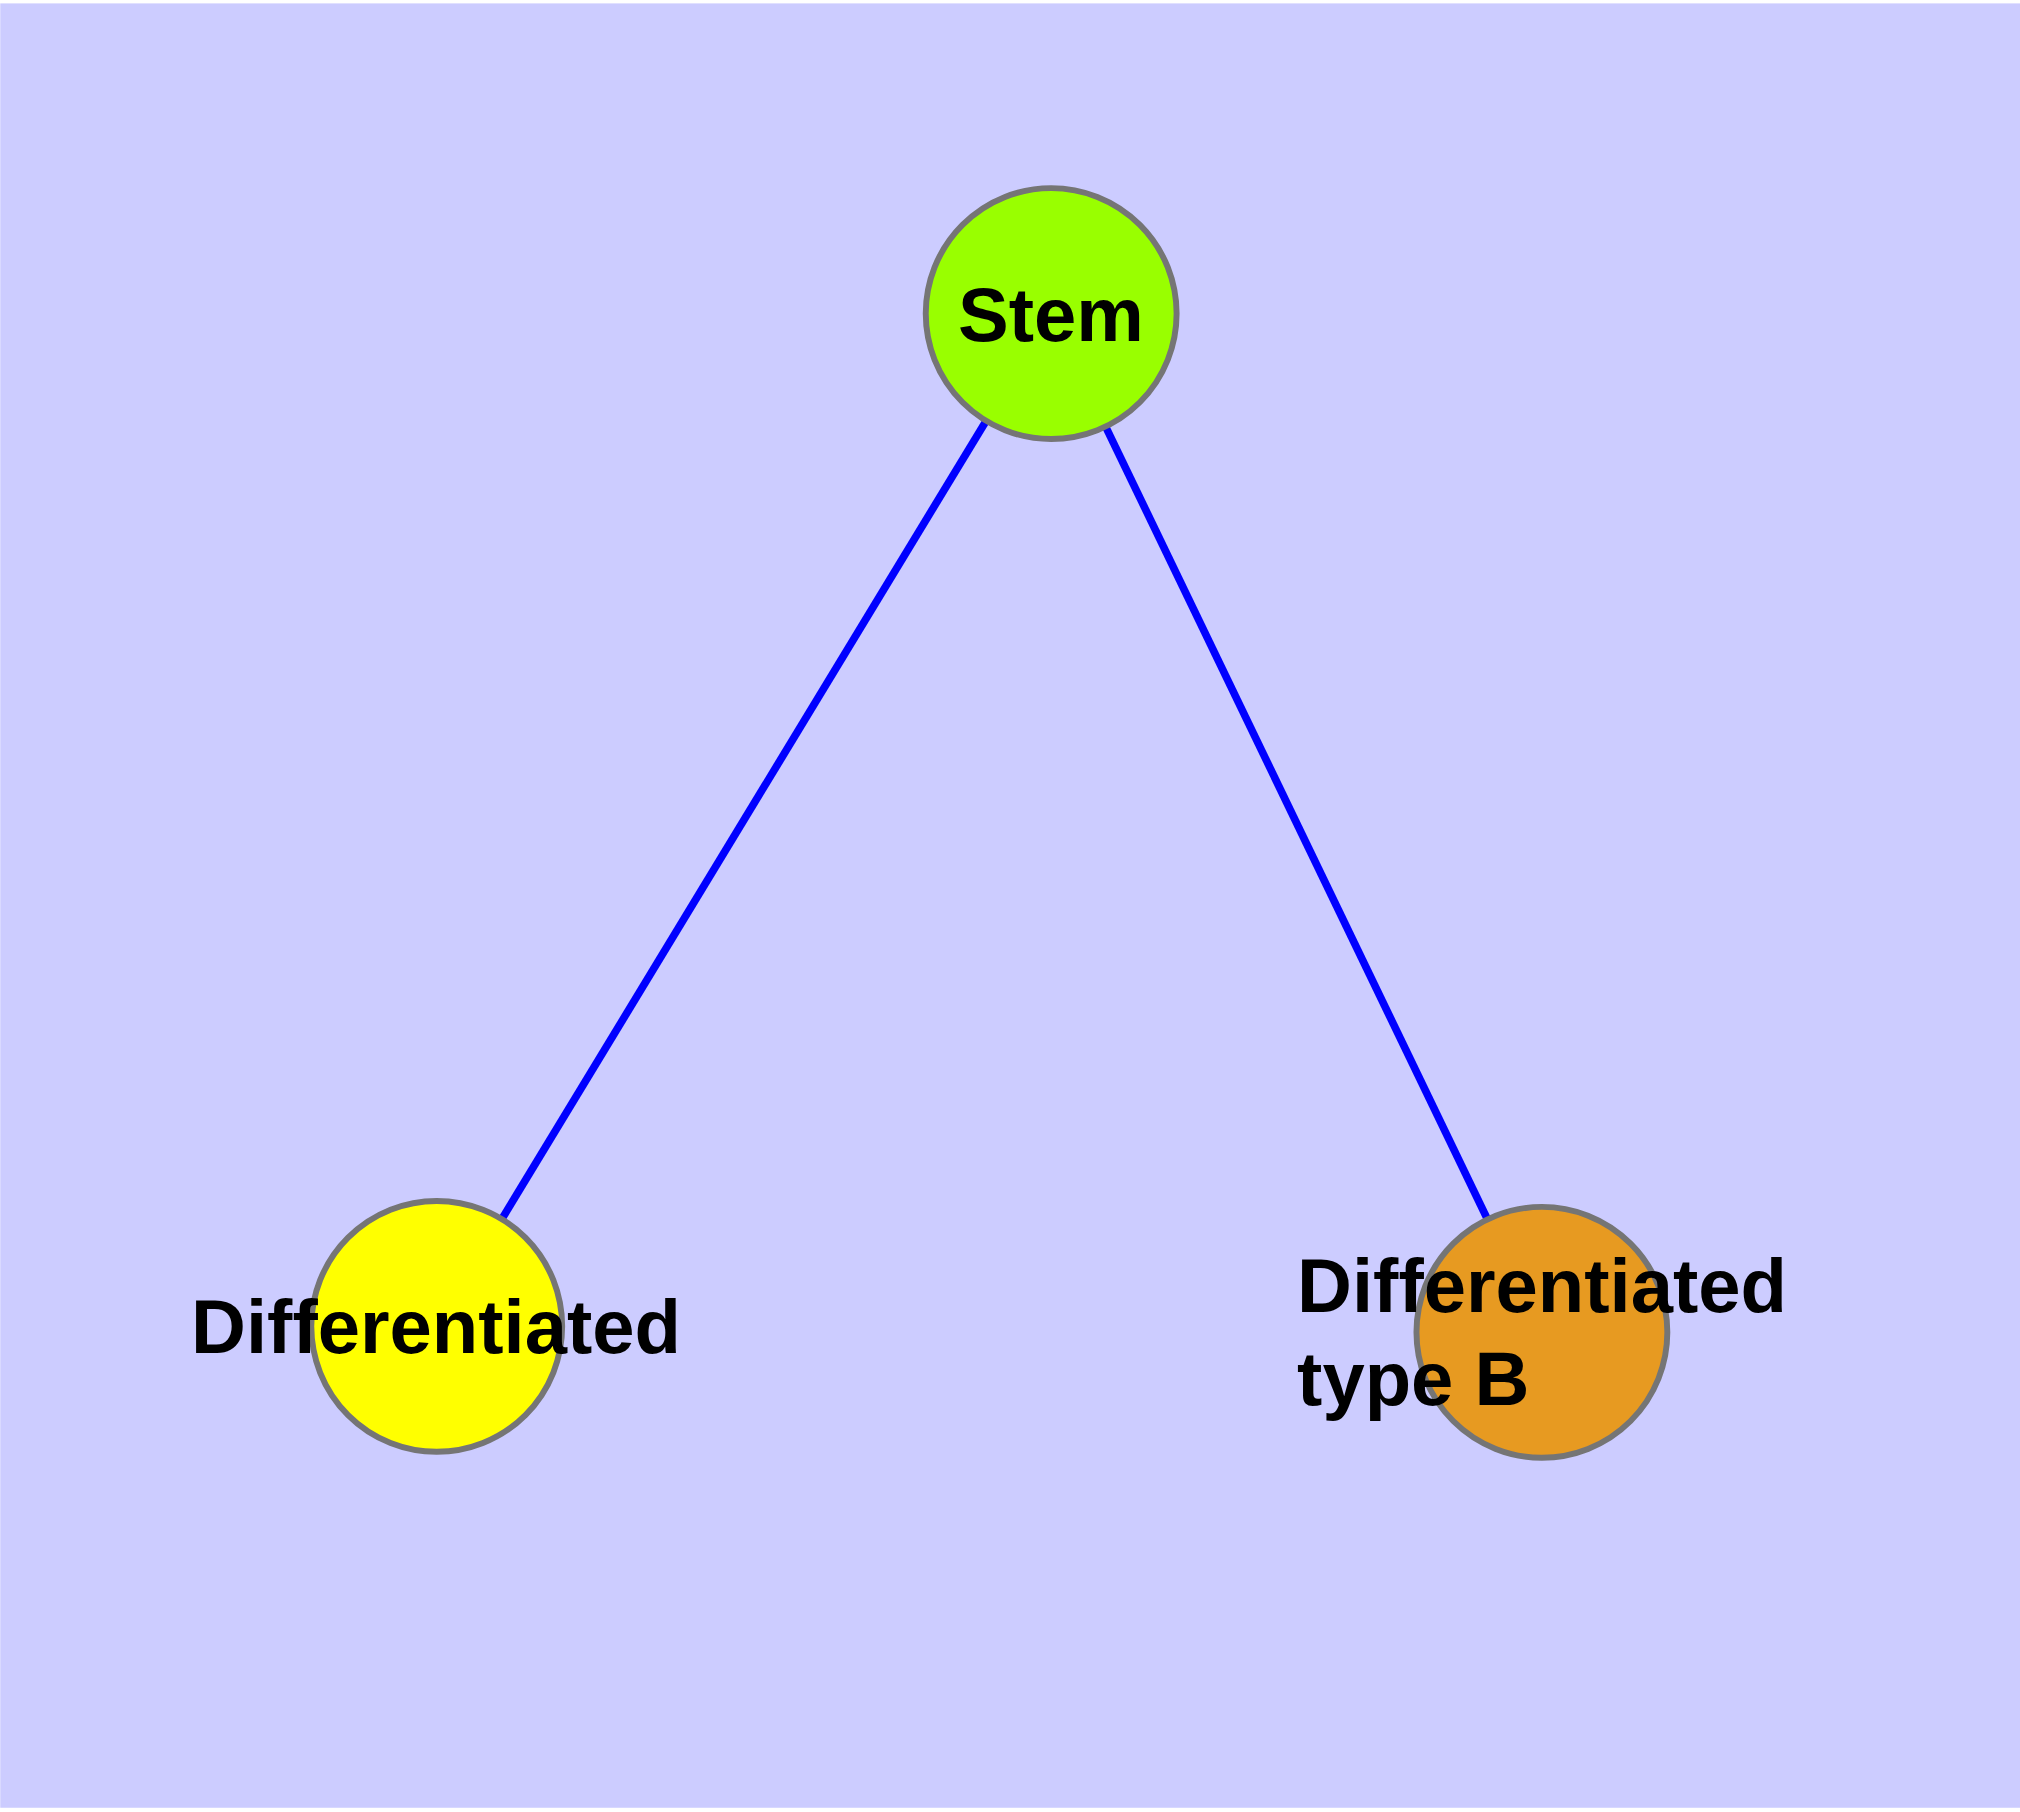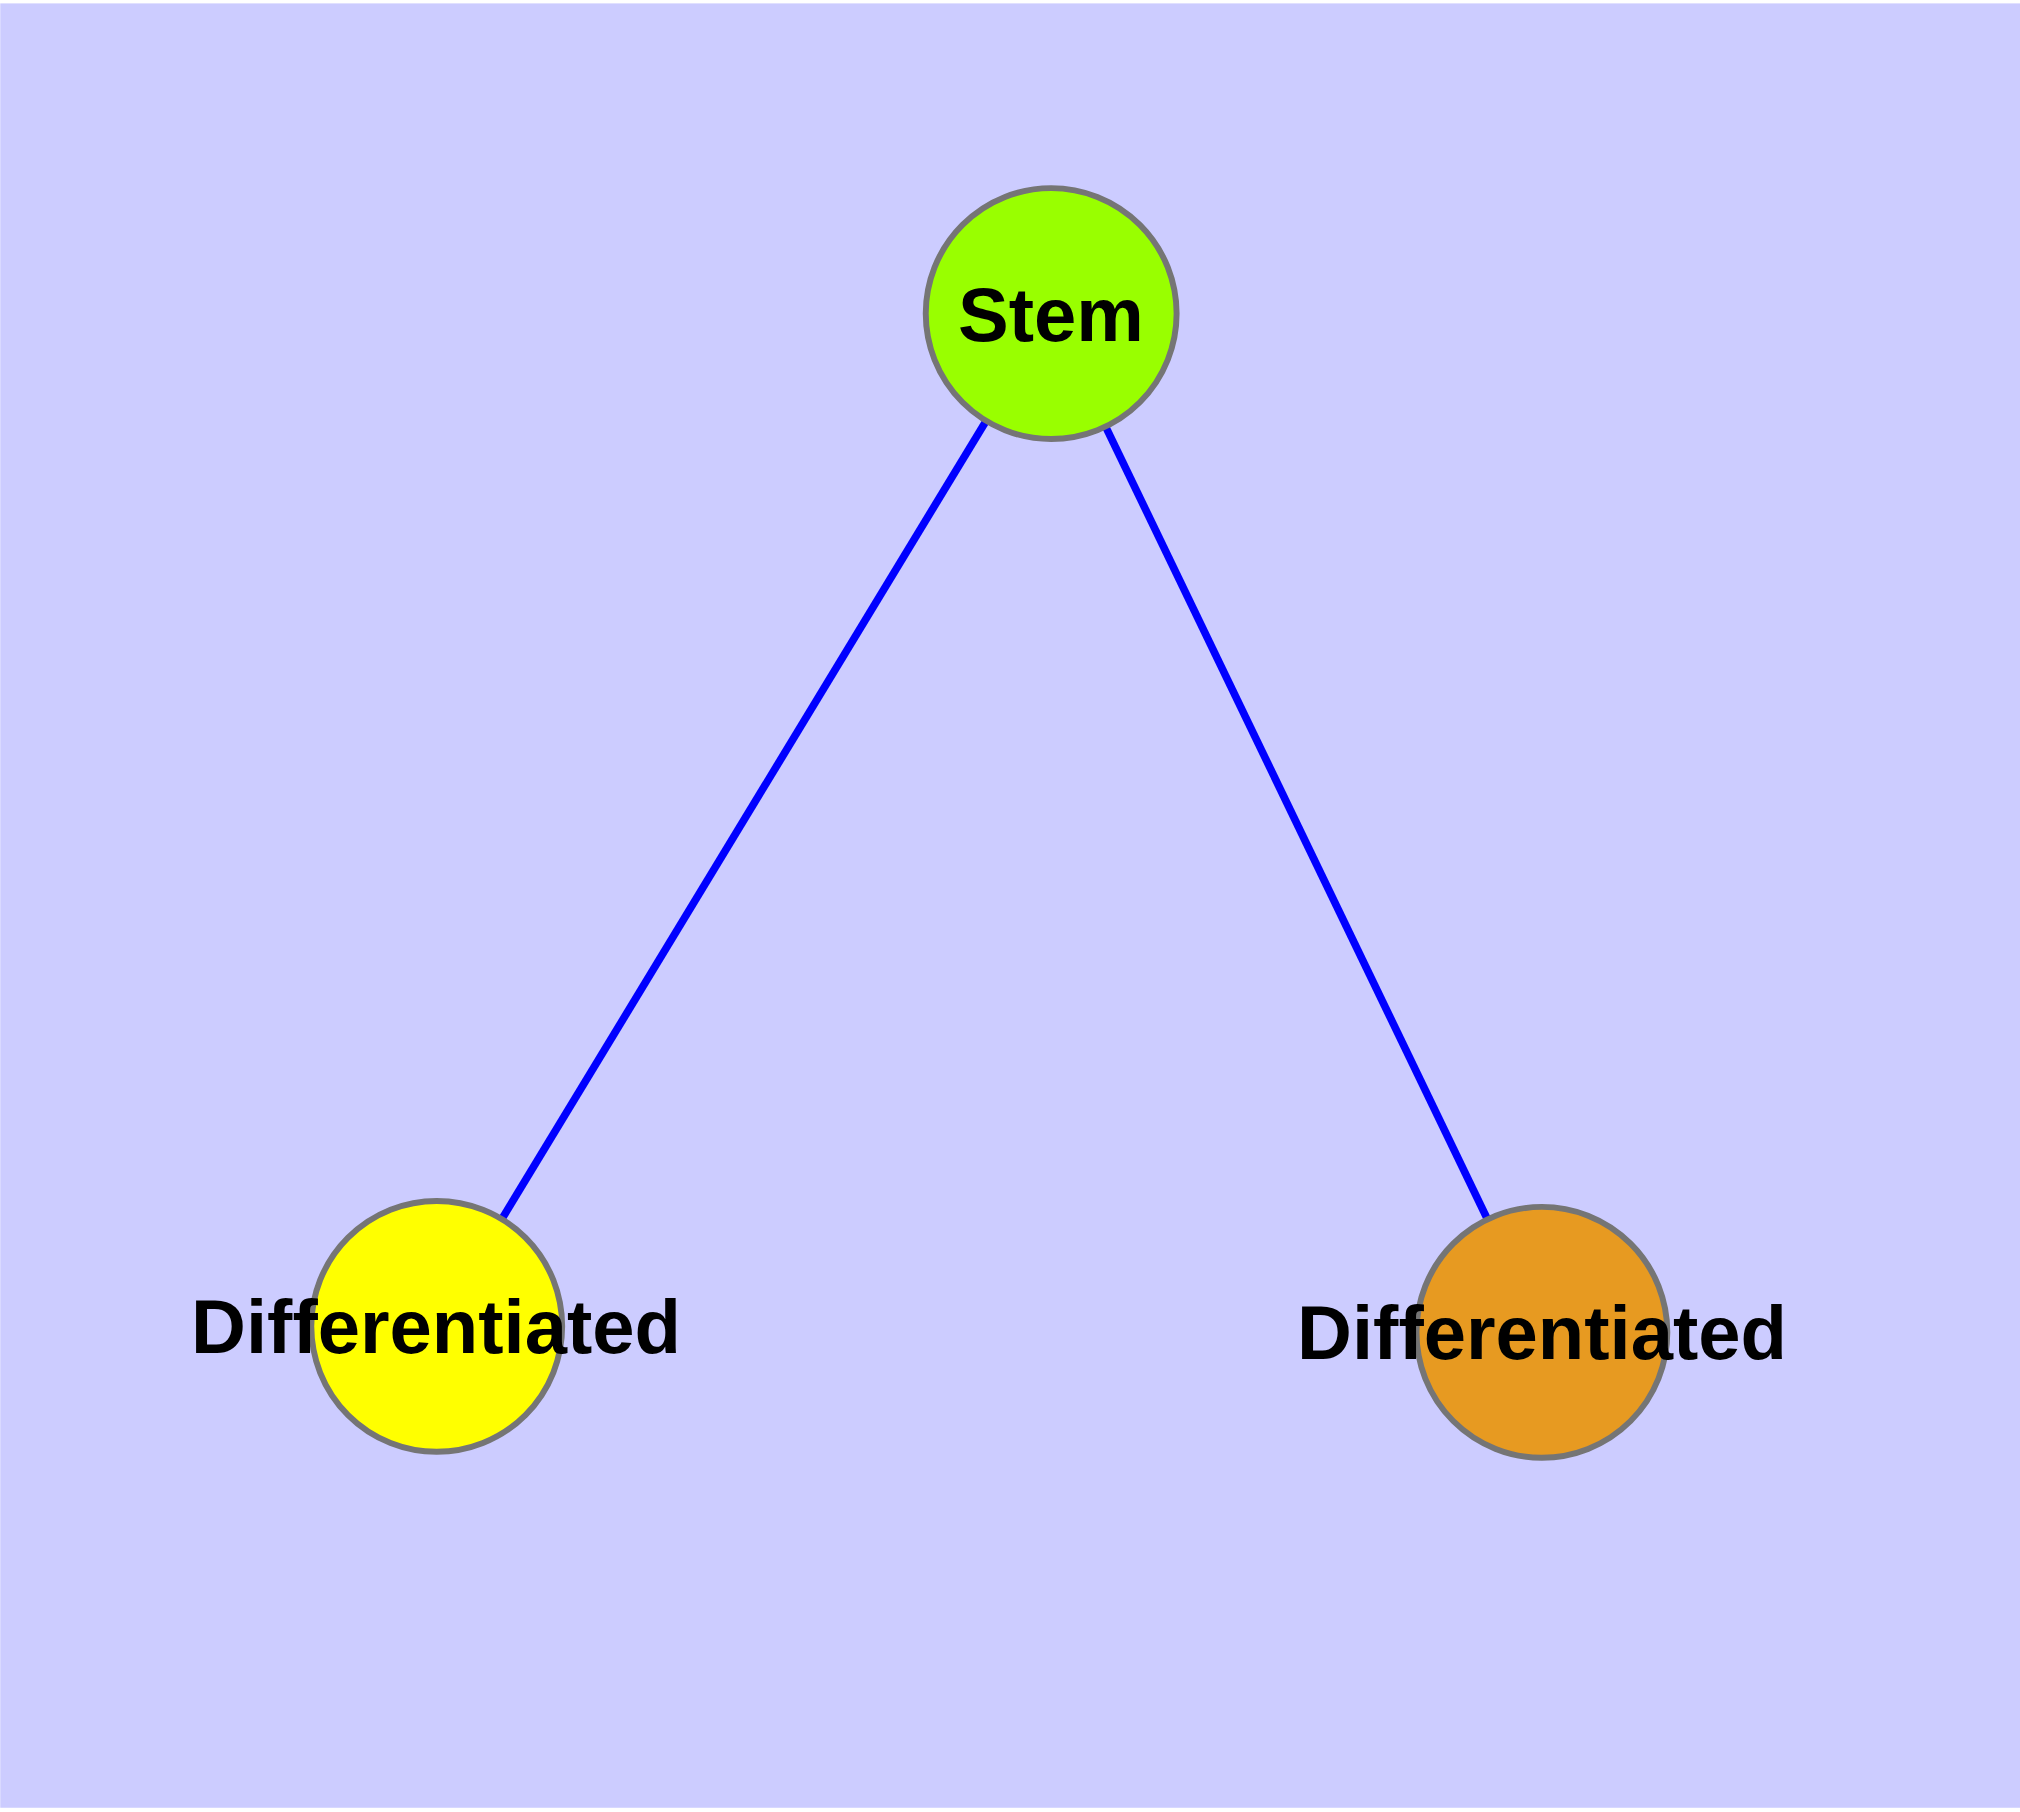--- a/index.html
+++ b/index.html
@@ -67,16 +67,17 @@
   <div class="node-label" style="left:1051px; top:314px;">
     <span class="line">Stem</span>
   </div>
 
   <div class="node-label" style="left:436px; top:1326px;">
     <span class="line">Differentiated</span>
   </div>
 
   <div class="node-label" style="left:1542px; top:1332px;">
     <span class="line">Differentiated</span>
+    <span class="line">type B</span>
   </div>
 
 </div>
 
 
 </body></html>

